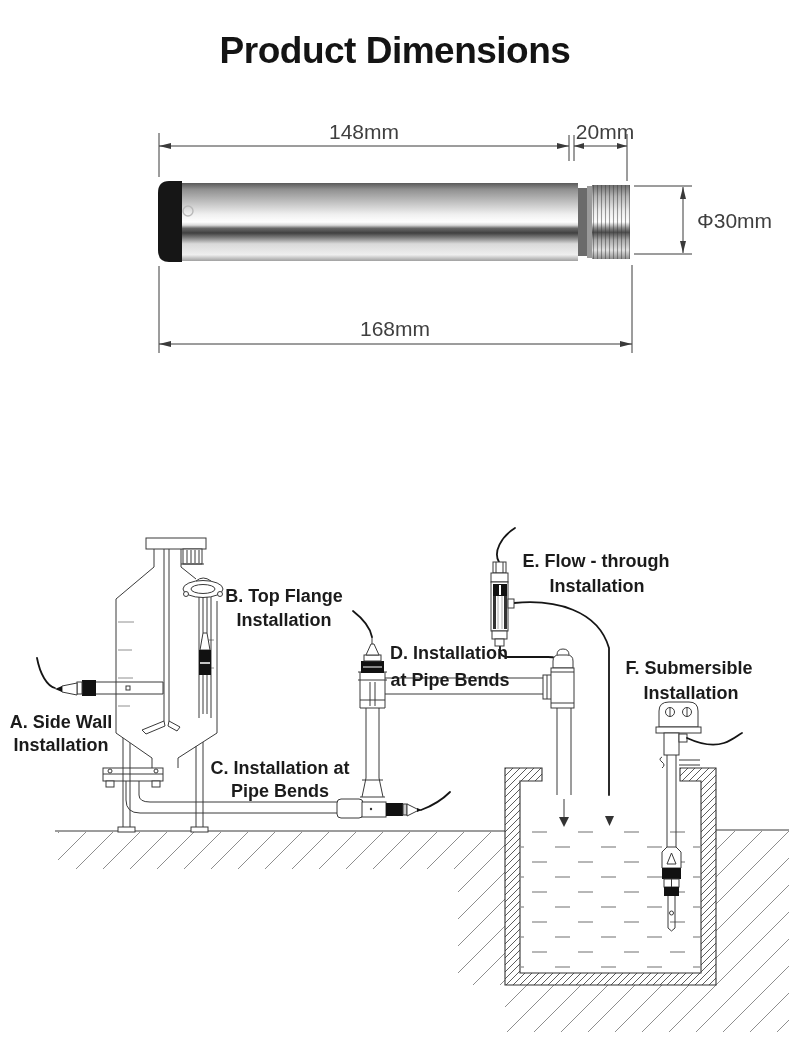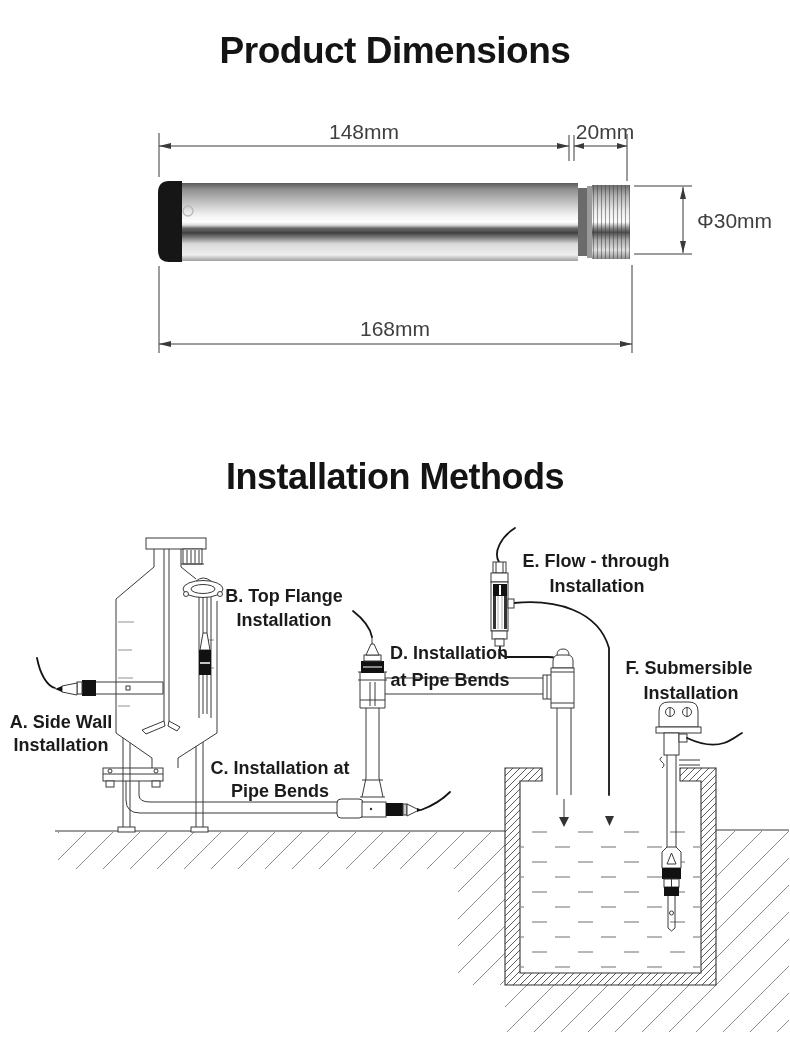--- a/index.html
+++ b/index.html
@@ -88,21 +88,20 @@
       <polygon points="632,344 620,341 620,347" fill="#3a3a3a"></polygon>
       <text class="dim" x="395" y="336" text-anchor="middle">168mm</text>
 
       <line class="ln" x1="683" y1="187" x2="683" y2="253"></line>
       <polygon points="683,187 680,199 686,199" fill="#3a3a3a"></polygon>
       <polygon points="683,253 680,241 686,241" fill="#3a3a3a"></polygon>
       <text class="dim" x="697" y="228" text-anchor="start">Φ30mm</text>
     </g>
   </svg>
 
-  <div id="title-installation" class="sec-title">Installation Methods</div>
 
   <svg id="svg-install" width="790" height="538" viewBox="0 505 790 538">
     <defs>
       <pattern id="pWall" width="7" height="7" patternUnits="userSpaceOnUse">
         <path d="M0,7 L7,0" stroke="#4a4a4a" stroke-width="0.9" fill="none"></path>
       </pattern>
       <pattern id="pGround" width="27" height="27" patternUnits="userSpaceOnUse">
         <path d="M0,27 L27,0" stroke="#8e8e8e" stroke-width="1" fill="none"></path>
       </pattern>
       <pattern id="pWater" width="46" height="30" patternUnits="userSpaceOnUse">

